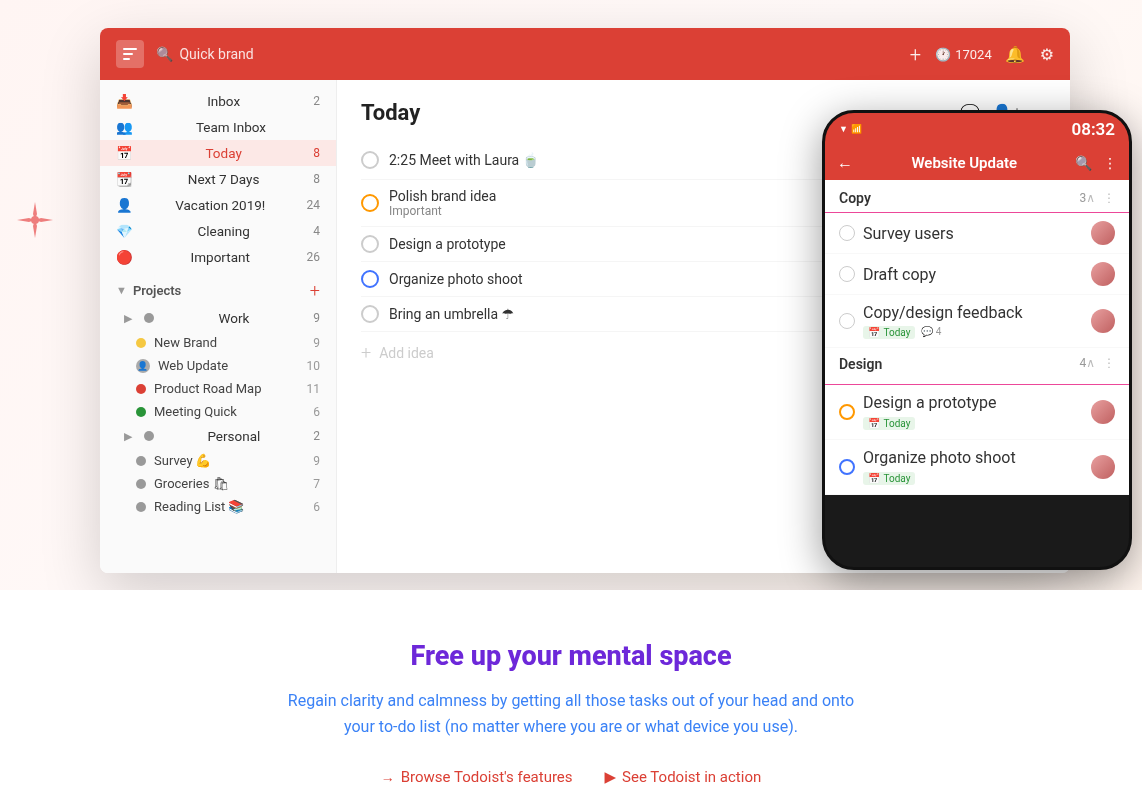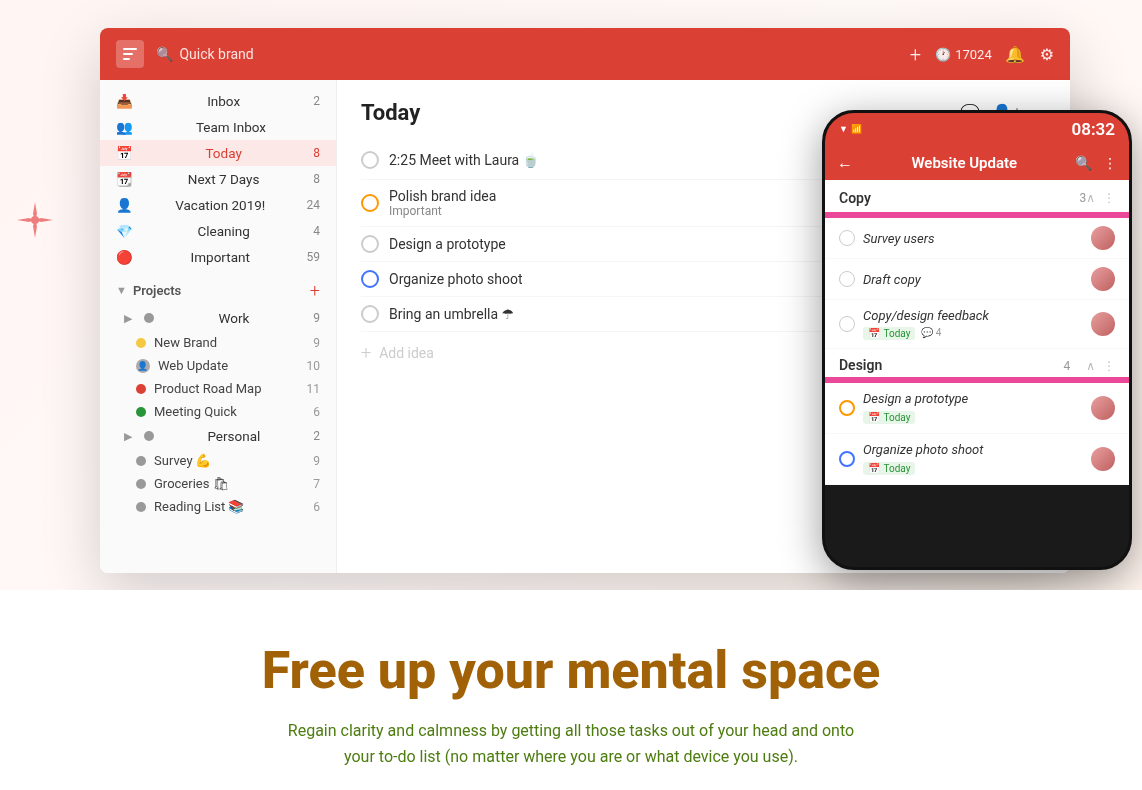--- a/index.html
+++ b/index.html
@@ -316,21 +316,21 @@
       background: #fff;
       flex: 1;
       overflow: hidden;
     }
 
     .phone-section-header {
       display: flex;
       align-items: center;
       padding: 10px 14px 6px;
       background: #fff;
-      border-bottom: 6px solid #ec4899;
+      border-bottom: 1px solid #ec4899;
     }
     .phone-section-title {
       font-size: 14px;
       font-weight: 600;
       color: #333;
       flex: 1;
     }
     .phone-section-count {
       font-size: 12px;
       color: #999;
@@ -347,23 +347,22 @@
     }
     .phone-task-check {
       width: 16px;
       height: 16px;
       border: 1.5px solid #ccc;
       border-radius: 50%;
       flex-shrink: 0;
     }
     .phone-task-text {
       flex: 1;
-      font-size: 13px;
+      font-size: 16px;
       color: #333;
-      font-style: italic;
     }
     .phone-task-avatar {
       width: 24px;
       height: 24px;
       border-radius: 50%;
       background: #e8a0a0;
       overflow: hidden;
       flex-shrink: 0;
     }
     .phone-tag-today {
@@ -372,24 +371,23 @@
       gap: 3px;
       font-size: 10px;
       color: #299438;
       background: #e8f5e9;
       padding: 1px 5px;
       border-radius: 3px;
       margin-top: 2px;
     }
 
     .phone-design-section {
-      padding: 8px 14px 4px;
-      display: flex;
-      align-items: flex-end;
-      gap: 16px;
+      padding: 8px 14px 12px;
+      display: flex;
+      align-items: flex-start;
     }
 
     .phone-task-circle-orange {
       width: 16px; height: 16px;
       border: 2px solid #ff9800;
       border-radius: 50%;
       flex-shrink: 0;
     }
     .phone-task-circle-blue {
       width: 16px; height: 16px;
@@ -398,29 +396,29 @@
       flex-shrink: 0;
     }
 
     
     .bottom-section {
       background: #fff;
       padding: 50px 20px 40px;
       text-align: center;
     }
     .bottom-headline {
-      font-size: 52px;
+      font-size: 27px;
       font-weight: 800;
-      color: #a16207;
+      color: #6d28d9;
       margin-bottom: 16px;
       line-height: 1.2;
     }
     .bottom-subtext {
       font-size: 16px;
-      color: #4d7c0f;
+      color: #3b82f6;
       max-width: 580px;
       margin: 0 auto 28px;
       line-height: 1.6;
     }
     .bottom-links {
       display: flex;
       justify-content: center;
       gap: 32px;
     }
     .bottom-link {
@@ -525,21 +523,21 @@
 
         <div class="sidebar-item">
           <span class="sidebar-item-icon">💎</span>
           <span class="sidebar-item-label">Cleaning</span>
           <span class="sidebar-item-count">4</span>
         </div>
 
         <div class="sidebar-item">
           <span class="sidebar-item-icon">🔴</span>
           <span class="sidebar-item-label">Important</span>
-          <span class="sidebar-item-count">59</span>
+          <span class="sidebar-item-count">26</span>
         </div>
 
         <div class="sidebar-section-header">
           <span style="font-size:11px;color:#999;">▼</span>
           <span>Projects</span>
           <span class="plus-btn">+</span>
         </div>
 
         <div class="sidebar-item" style="padding-left:24px;">
           <span style="font-size:11px;color:#999;">▶</span>

